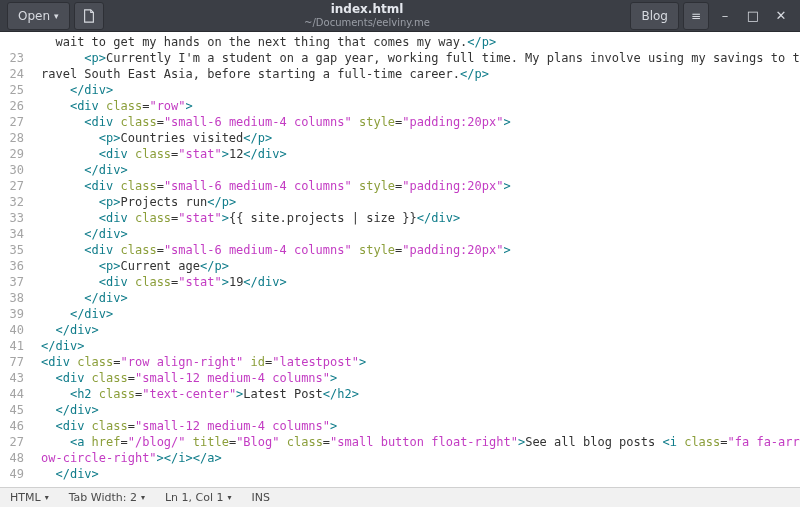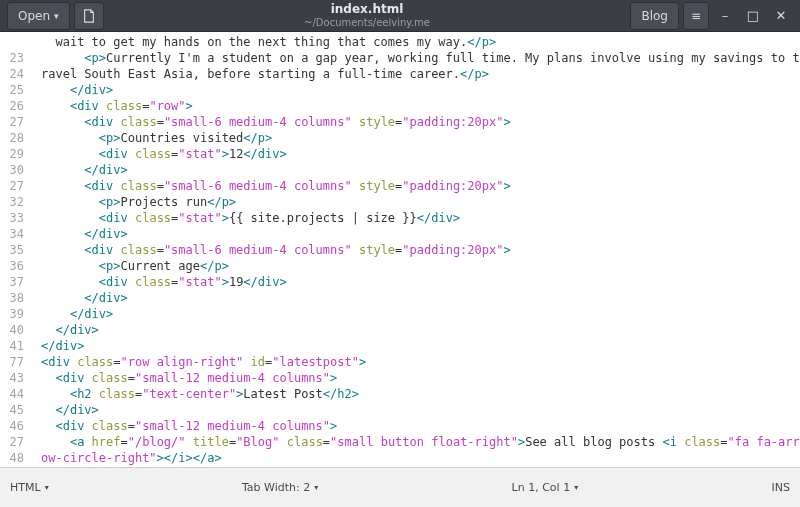--- a/index.html
+++ b/index.html
@@ -81,26 +81,26 @@
   overflow: hidden;
 }
 .wrap-line { white-space: pre-wrap; word-break: break-all; margin-left: 11px; }
 .t-tag   { color: #0f7c8a; }   
 .t-attr  { color: #8b9e3a; }   
 .t-str   { color: #c33cc3; }   
 .t-text  { color: #333; }
 .t-br    { color: #0f7c8a; }
 
 .statusbar {
-  height: 40px;
+  height: 20px;
   border-top: 1px solid #d0d0d0;
   background: #f1f1f1;
   display: flex;
   align-items: center;
-  justify-content: space-between;
+  justify-content: flex-start;
   padding: 0 10px;
   font-size: 11px;
   color: #4a4a4a;
   flex-shrink: 0;
   gap: 20px;
 }
 .sb-item { display:flex; align-items:center; gap:4px; }
 .sb-chev { font-size: 8px; }
 </style>
 </head>

